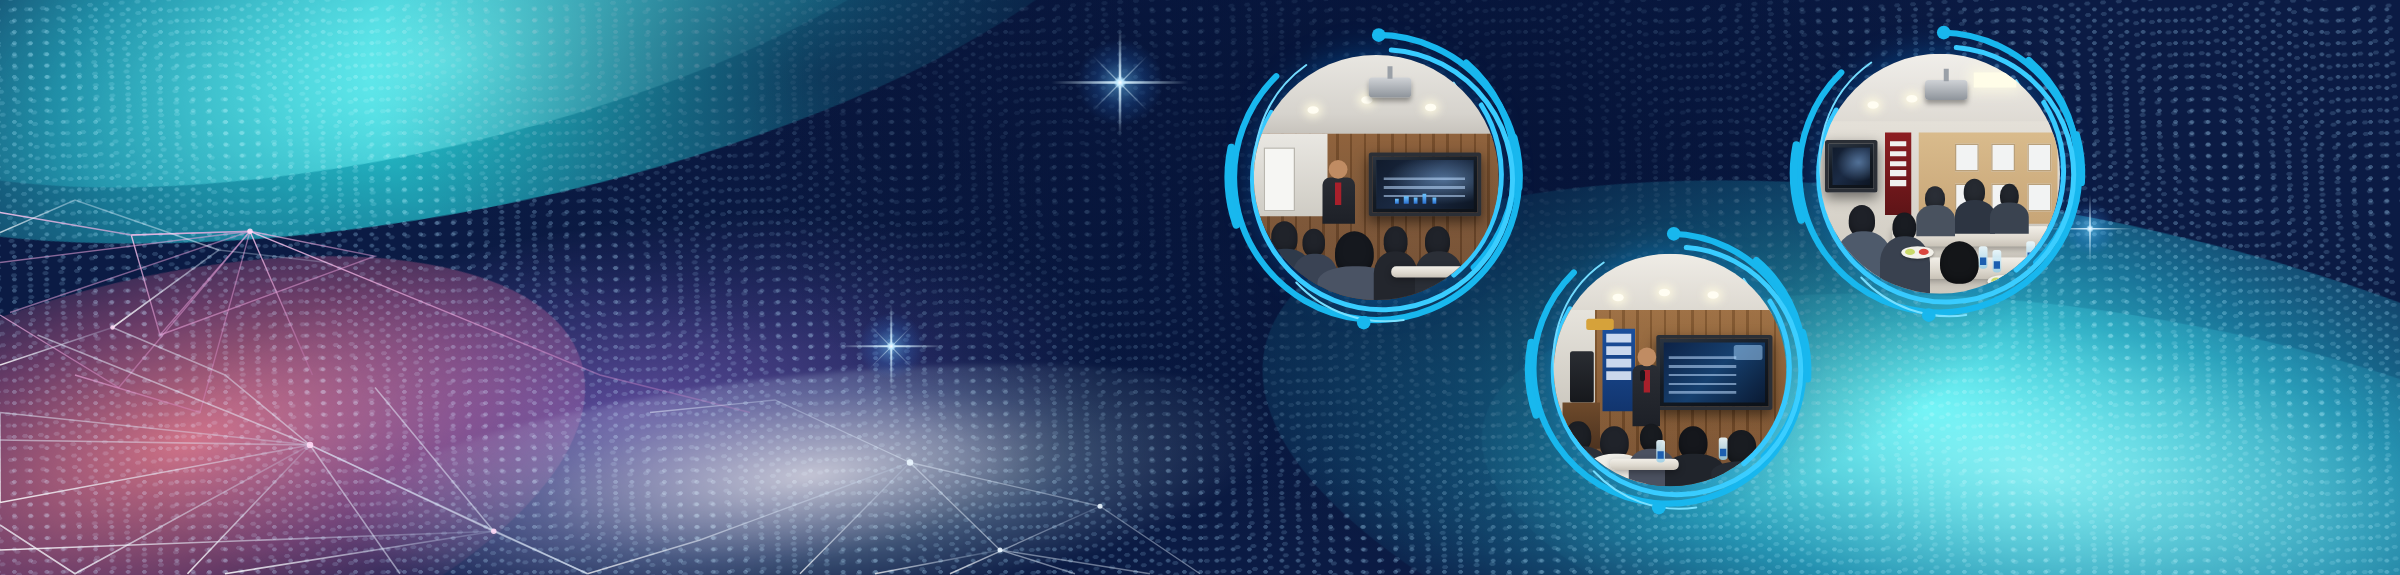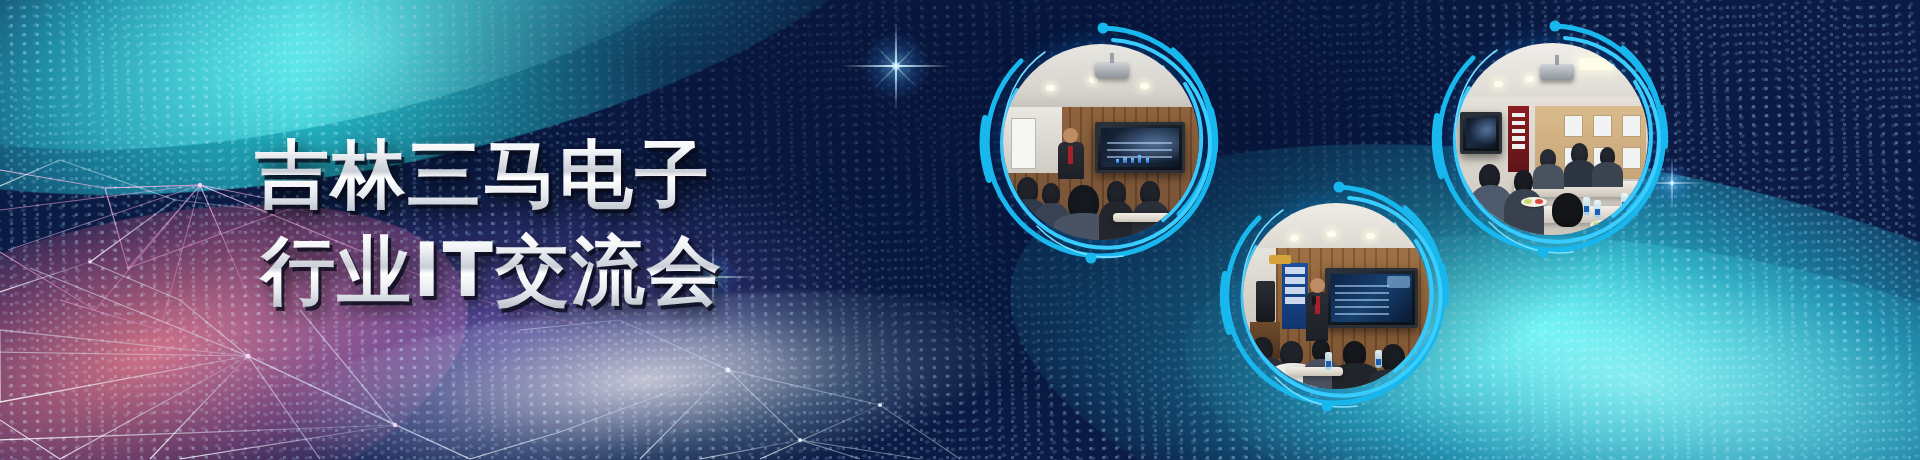--- a/index.html
+++ b/index.html
@@ -311,24 +311,20 @@
     <span class="core"></span>
   </div>
 
   <div class="sparkle" style="left:1672px; top:183px; transform:scale(.62);">
     <span class="glow"></span>
     <span class="ray h"></span>
     <span class="ray v"></span>
     <span class="core"></span>
   </div>
 
-  <div class="title-block">
-    <div class="tline l1">吉林三马电子</div>
-    <div class="tline l2">行业IT交流会</div>
-  </div>
 
   <div class="photo-node" style="left:973px; top:14px; width:256px; height:256px;">
     <svg class="ring-svg" viewBox="0 0 256 256">
       <g fill="none" stroke-linecap="round">
         <path d="M128,14 A114,114 0 1 1 48,47" stroke="#19b9ee" stroke-width="5"></path>
         <path d="M200,36 A112,112 0 0 1 206,200" stroke="#19b9ee" stroke-width="5"></path>
         <path d="M140,26 A104,104 0 1 1 44,76" stroke="#3fd2ff" stroke-width="4"></path>
         <path d="M212,70 A104,104 0 0 1 190,206" stroke="#3fd2ff" stroke-width="4"></path>
         <path d="M72,38 A98,98 0 0 0 36,150" stroke="#7fe4ff" stroke-width="1.6"></path>
         <path d="M190,52 A98,98 0 0 1 206,120" stroke="#7fe4ff" stroke-width="1.6"></path>

